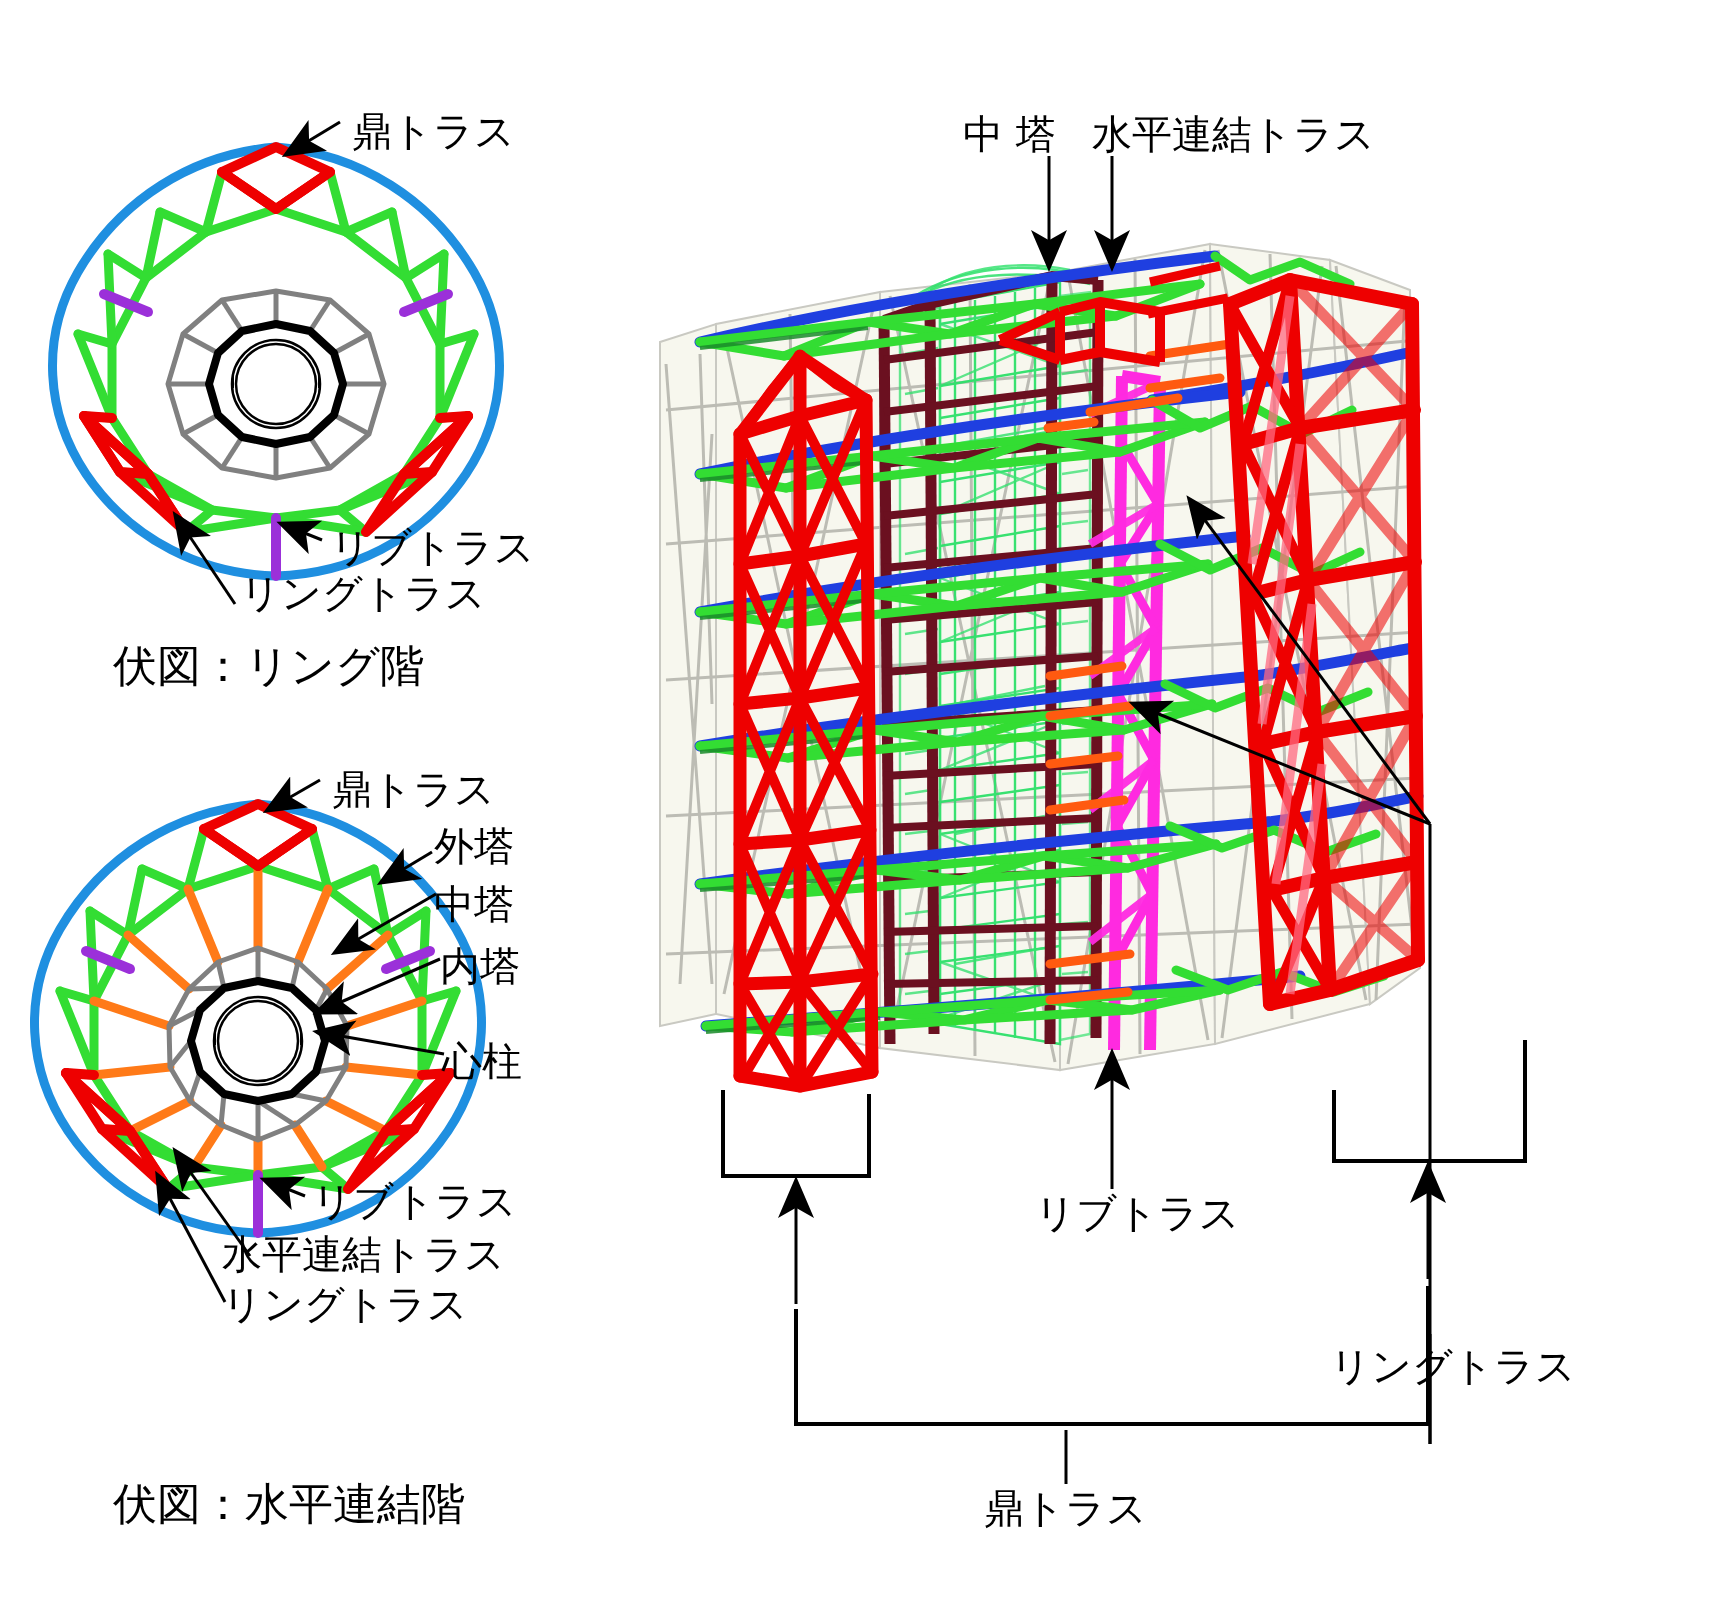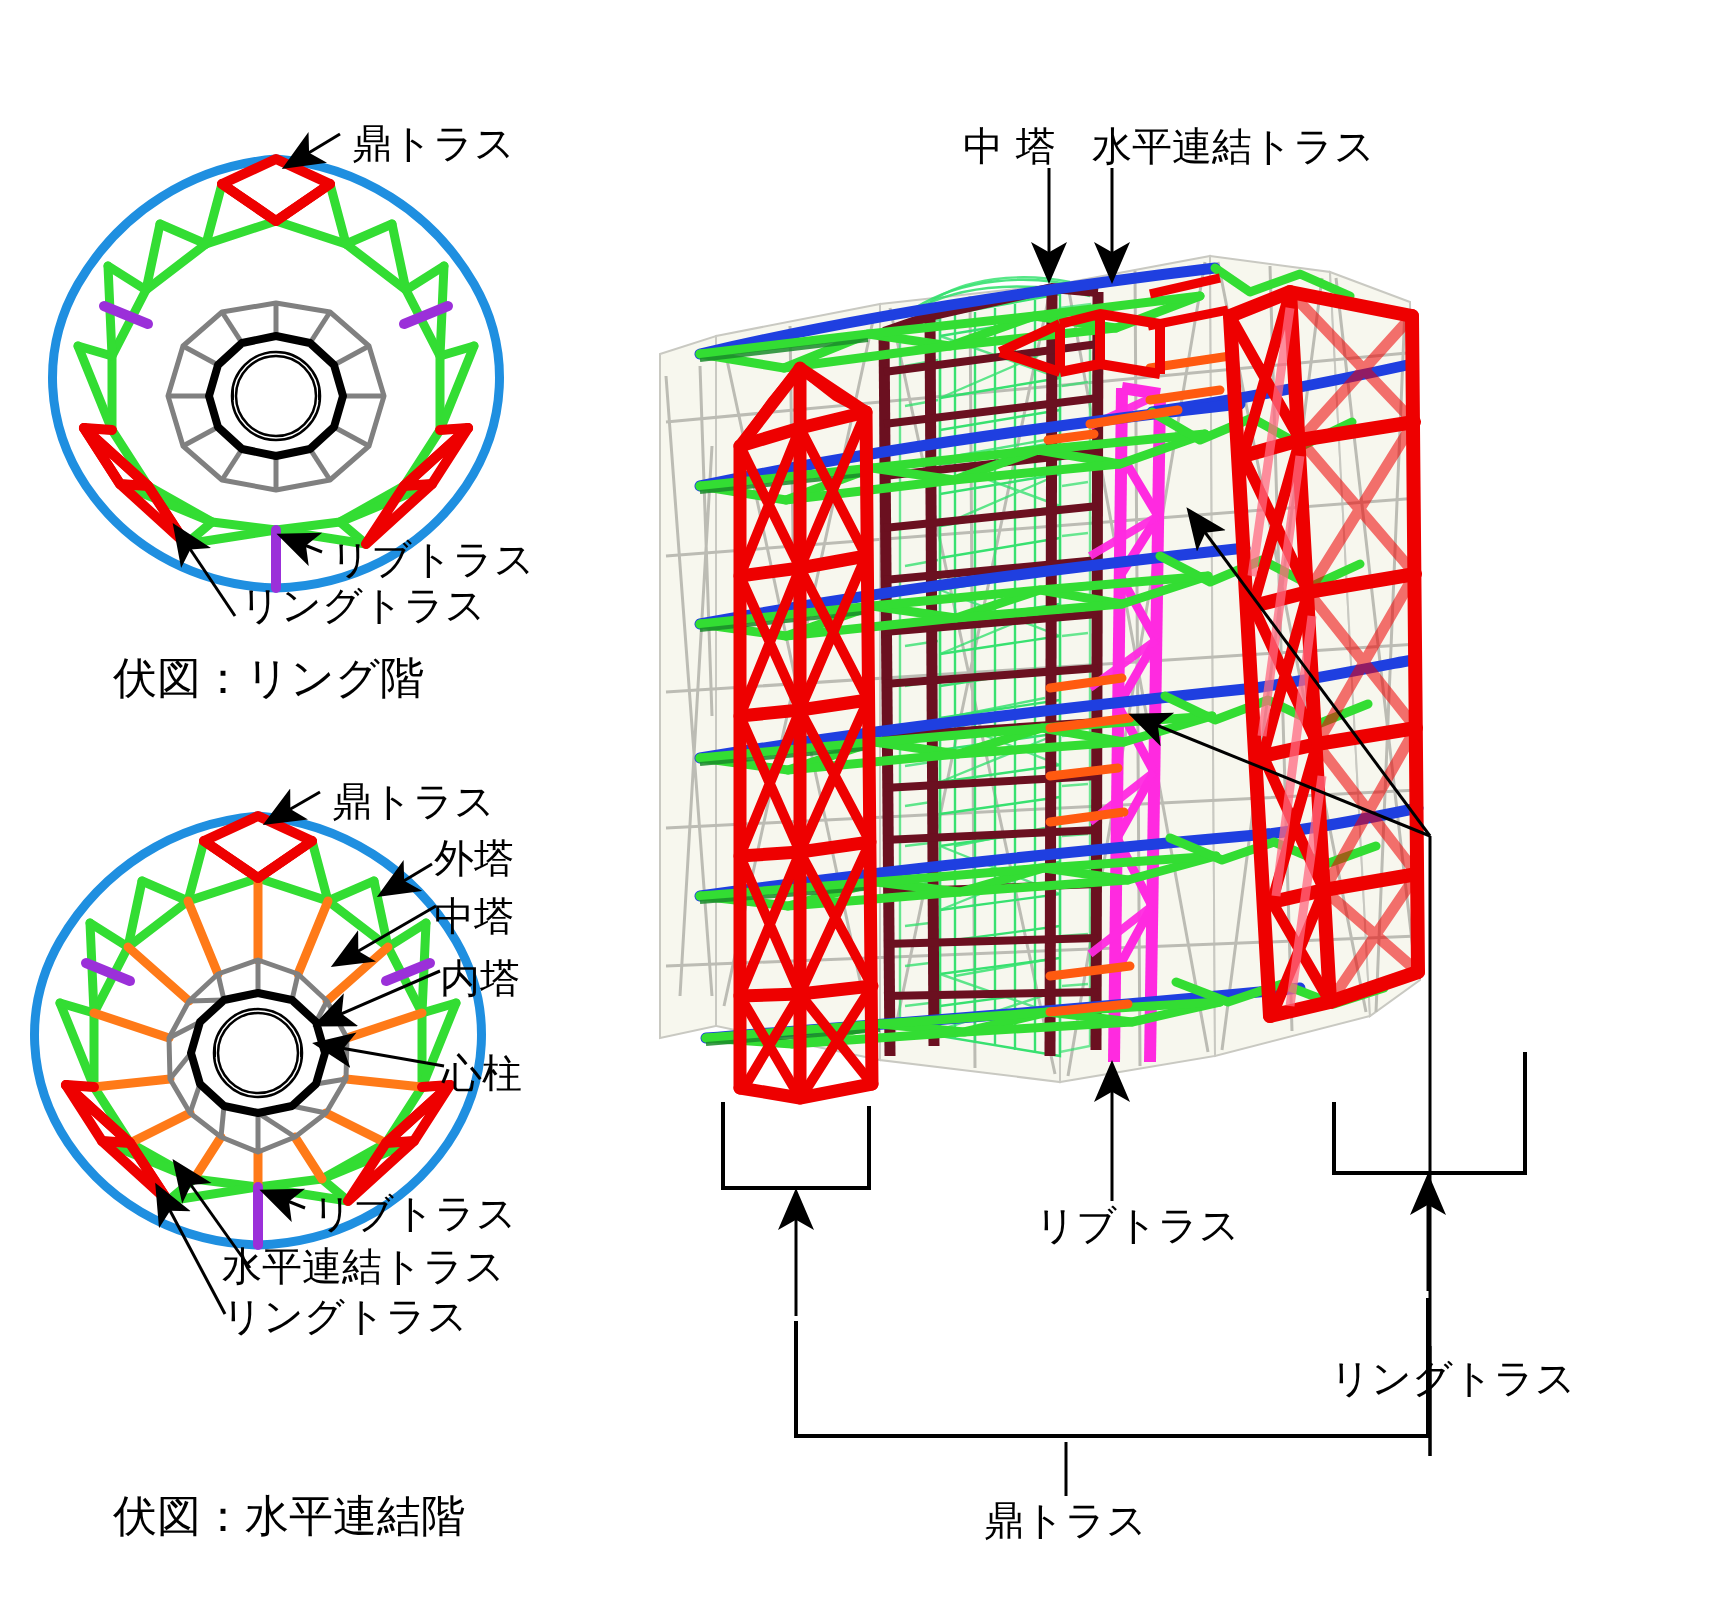--- a/index.html
+++ b/index.html
@@ -9,21 +9,21 @@
   }
   body {
     width: 1712px;
     height: 1621px;
     position: relative;
     font-family: "Liberation Sans", "DejaVu Sans", sans-serif;
     overflow: hidden;
   }
   #root {
     position: absolute;
-    left: 0; top: 16px;
+    left: 0; top: 4px;
     width: 1712px;
     height: 1148px;
   }
   svg.figure {
     position: absolute;
     left: 0; top: 0;
     width: 1712px;
     height: 1621px;
   }
   .jp-label {

